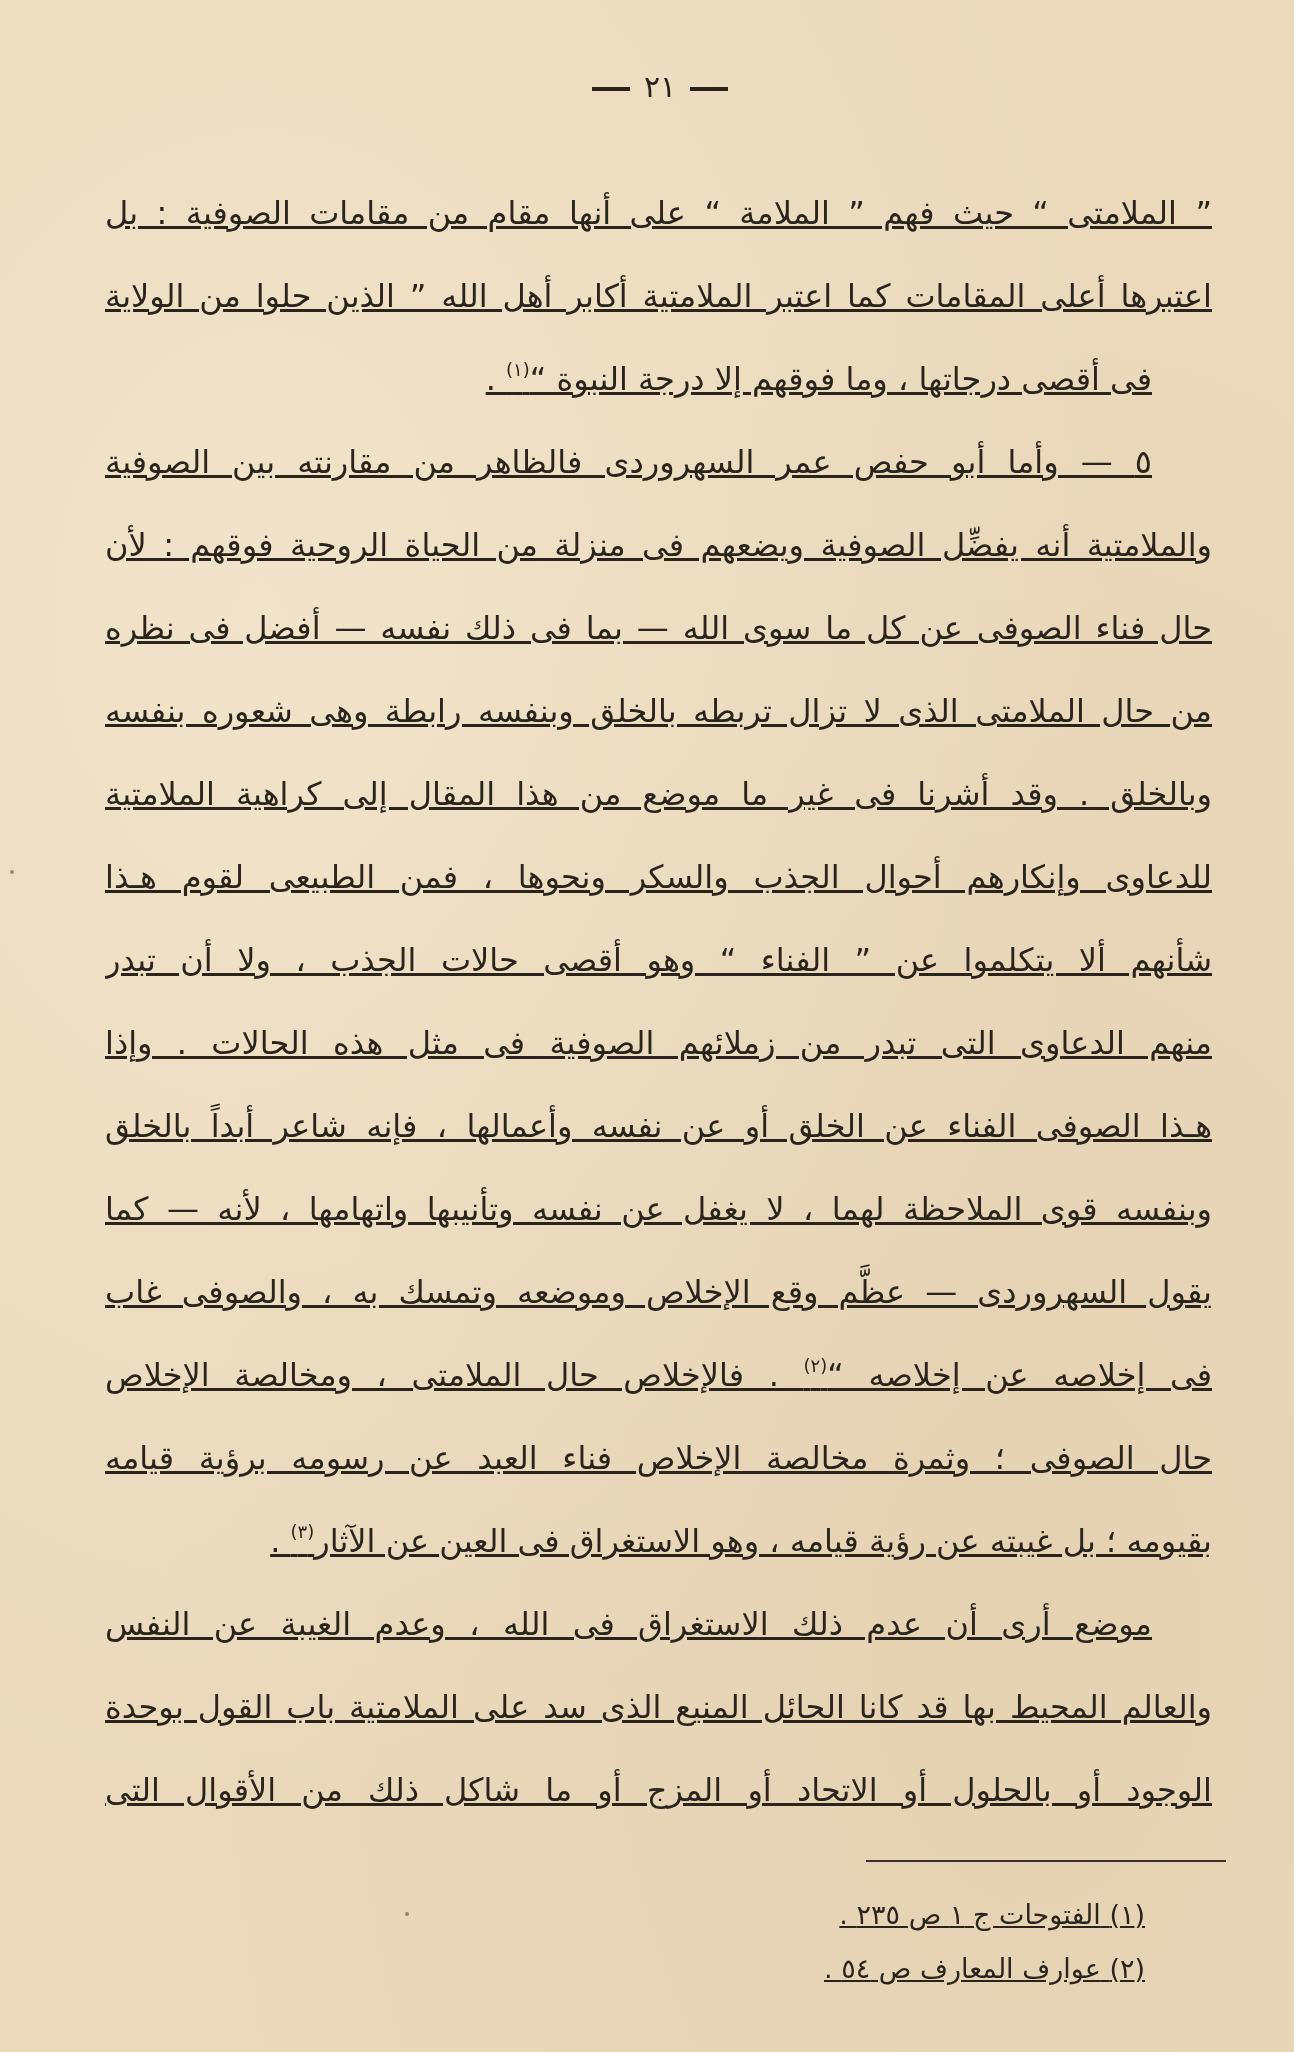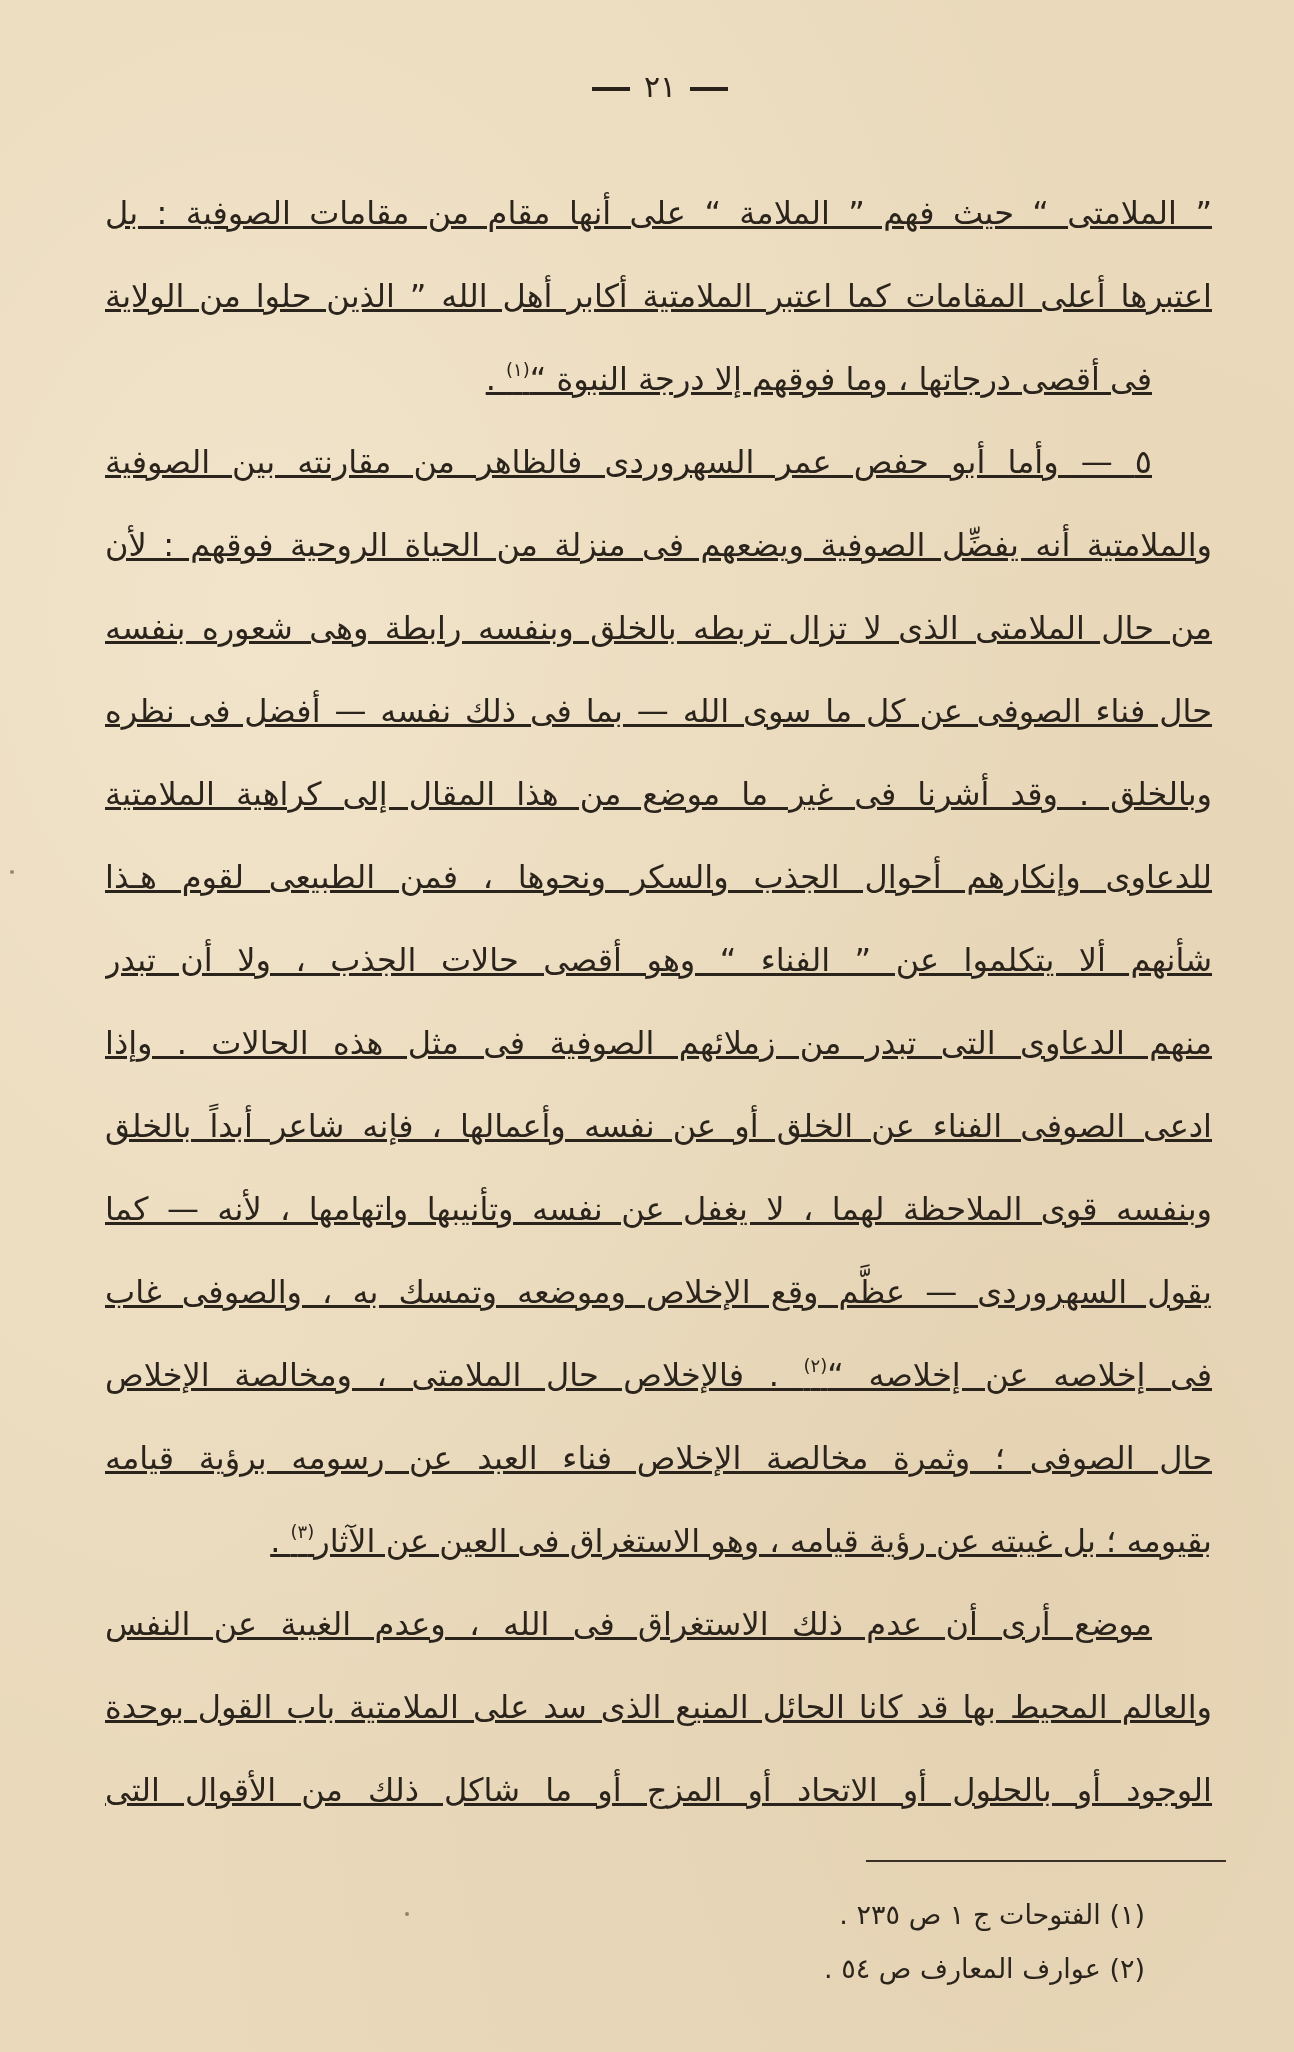--- a/index.html
+++ b/index.html
@@ -79,20 +79,21 @@
       background: #3a3028;
     }
     .footnotes {
       position: absolute;
       top: 1888px;
       left: 105px;
       width: 1040px;
       direction: rtl;
       font-size: 27px;
       line-height: 54px;
+      text-decoration: underline;
     }
     .footnote-row {
       display: flex;
       flex-direction: row;
       justify-content: flex-start;
       height: 54px;
       white-space: nowrap;
     }
     .footnote {
       display: inline-block;
@@ -116,27 +117,27 @@
   <div class="page-number">
     <span class="dash"></span><span>٢١</span><span class="dash"></span>
   </div>
 
   <div class="body-text">
     <div class="line"><span>” الملامتى “ حيث فهم ” الملامة “ على أنها مقام من مقامات الصوفية : بل</span></div>
     <div class="line"><span>اعتبرها أعلى المقامات كما اعتبر الملامتية أكابر أهل الله ” الذين حلوا من الولاية</span></div>
     <div class="line last indent"><span>فى أقصى درجاتها ، وما فوقهم إلا درجة النبوة “</span><sup class="fn">(١)</sup><span> .</span></div>
     <div class="line indent"><span>٥ — وأما أبو حفص عمر السهروردى فالظاهر من مقارنته بين الصوفية</span></div>
     <div class="line"><span>والملامتية أنه يفضِّل الصوفية ويضعهم فى منزلة من الحياة الروحية فوقهم : لأن</span></div>
+    <div class="line"><span>حال فناء الصوفى عن كل ما سوى الله — بما فى ذلك نفسه — أفضل فى نظره</span></div>
     <div class="line"><span>من حال الملامتى الذى لا تزال تربطه بالخلق وبنفسه رابطة وهى شعوره بنفسه</span></div>
-    <div class="line"><span>حال فناء الصوفى عن كل ما سوى الله — بما فى ذلك نفسه — أفضل فى نظره</span></div>
     <div class="line"><span>وبالخلق . وقد أشرنا فى غير ما موضع من هذا المقال إلى كراهية الملامتية</span></div>
     <div class="line"><span>للدعاوى وإنكارهم أحوال الجذب والسكر ونحوها ، فمن الطبيعى لقوم هـذا</span></div>
     <div class="line"><span>شأنهم ألا يتكلموا عن ” الفناء “ وهو أقصى حالات الجذب ، ولا أن تبدر</span></div>
     <div class="line"><span>منهم الدعاوى التى تبدر من زملائهم الصوفية فى مثل هذه الحالات . وإذا</span></div>
-    <div class="line"><span>ادعى الصوفى الفناء عن الخلق أو عن نفسه وأعمالها ، فإنه شاعر أبداً بالخلق</span></div>
+    <div class="line"><span>هـذا الصوفى الفناء عن الخلق أو عن نفسه وأعمالها ، فإنه شاعر أبداً بالخلق</span></div>
     <div class="line"><span>وبنفسه قوى الملاحظة لهما ، لا يغفل عن نفسه وتأنيبها واتهامها ، لأنه — كما</span></div>
     <div class="line"><span>يقول السهروردى — عظَّم وقع الإخلاص وموضعه وتمسك به ، والصوفى غاب</span></div>
     <div class="line"><span>فى إخلاصه عن إخلاصه “</span><sup class="fn">(٢)</sup><span> . فالإخلاص حال الملامتى ، ومخالصة الإخلاص</span></div>
     <div class="line"><span>حال الصوفى ؛ وثمرة مخالصة الإخلاص فناء العبد عن رسومه برؤية قيامه</span></div>
     <div class="line last"><span>بقيومه ؛ بل غيبته عن رؤية قيامه ، وهو الاستغراق فى العين عن الآثار</span><sup class="fn">(٣)</sup><span> .</span></div>
     <div class="line indent"><span>موضع أرى أن عدم ذلك الاستغراق فى الله ، وعدم الغيبة عن النفس</span></div>
     <div class="line"><span>والعالم المحيط بها قد كانا الحائل المنيع الذى سد على الملامتية باب القول بوحدة</span></div>
     <div class="line"><span>الوجود أو بالحلول أو الاتحاد أو المزج أو ما شاكل ذلك من الأقوال التى</span></div>
   </div>
 

